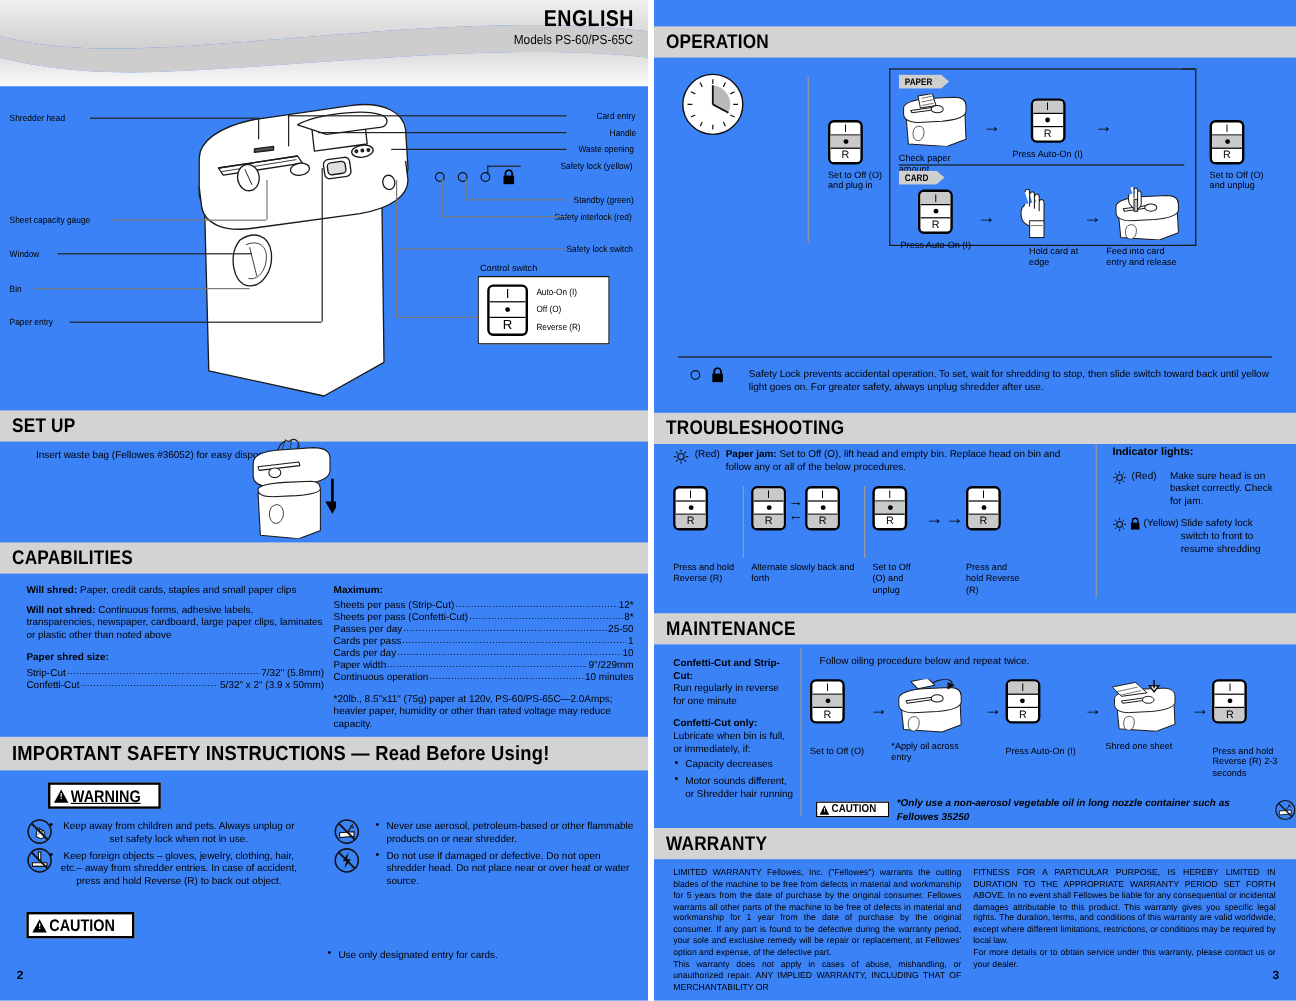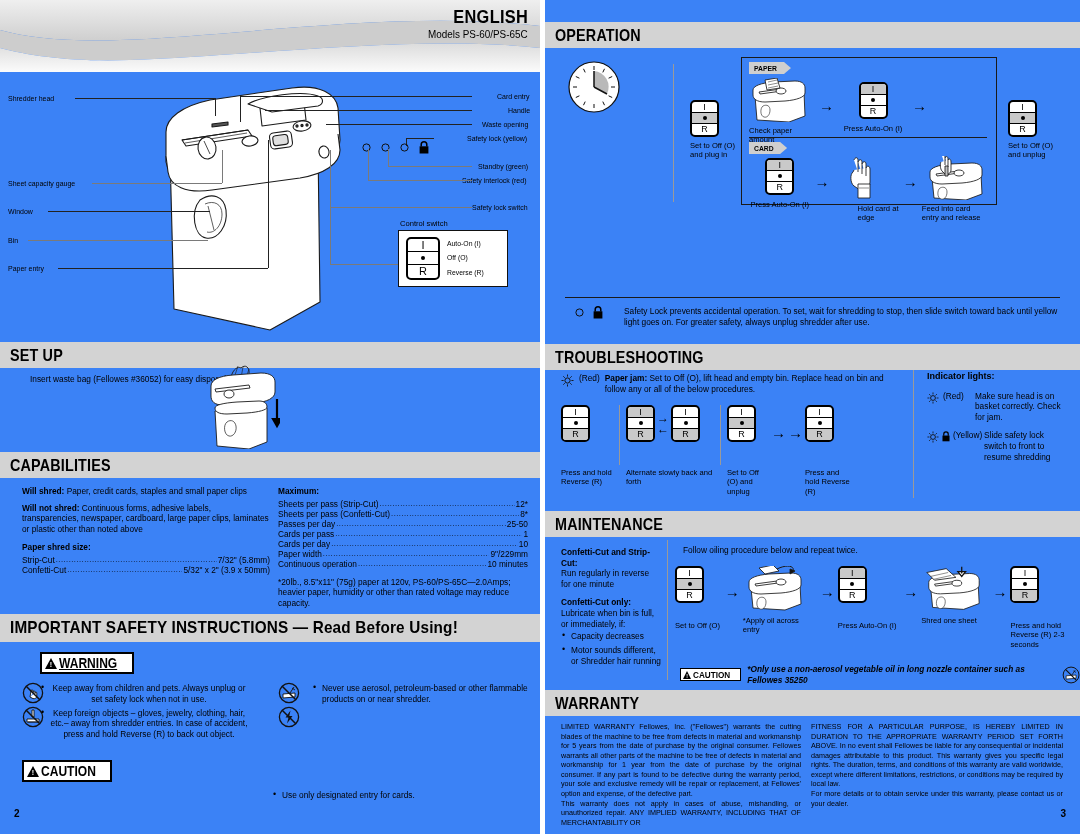--- a/index.html
+++ b/index.html
@@ -380,20 +380,21 @@
     <path d="M4.2,4.2 L17.8,17.8" stroke="#111" stroke-width="1.5"></path>
   </svg>
   <svg style="position:absolute;left:278px;top:706px;" width="22" height="22" viewBox="0 0 22 22">
     <circle cx="11" cy="11" r="9.6" fill="none" stroke="#111" stroke-width="1.3"></circle>
     <path d="M12.5,4.5 L7.5,11.5 L10.5,11.5 L9,17.5 L14.5,10 L11.3,10 Z" fill="#111"></path>
     <path d="M4.2,4.2 L17.8,17.8" stroke="#111" stroke-width="1.5"></path>
   </svg>
 
   <ul class="bul" style="position:absolute; left:312px; top:683px; width:216px;">
     <li>Never use aerosol, petroleum-based or other flammable products on or near shredder.</li>
+    <li>Do not use if damaged or defective. Do not open shredder head. Do not place near or over heat or water source.</li>
   </ul>
 
   <div class="badge" style="position:absolute; left:22px; top:760px;">
     <span class="tri"></span>
     <span class="txt">CAUTION</span>
   </div>
   <ul class="bul" style="position:absolute; left:272px; top:790px; width:250px;">
     <li>Use only designated entry for cards.</li>
   </ul>
 

